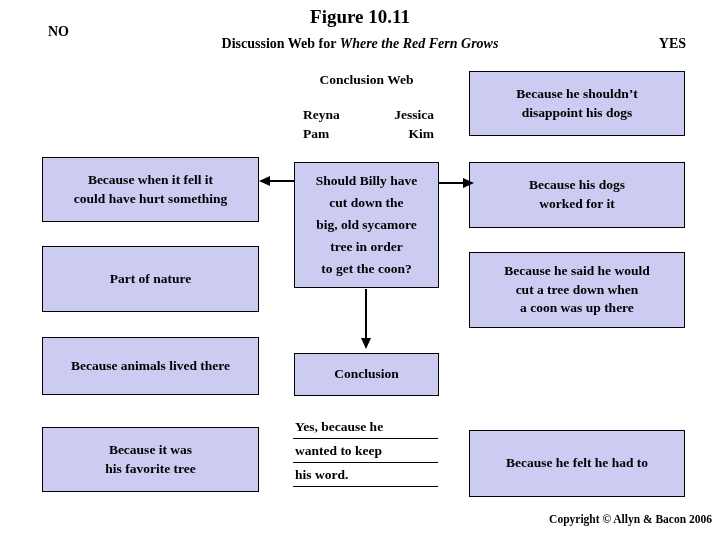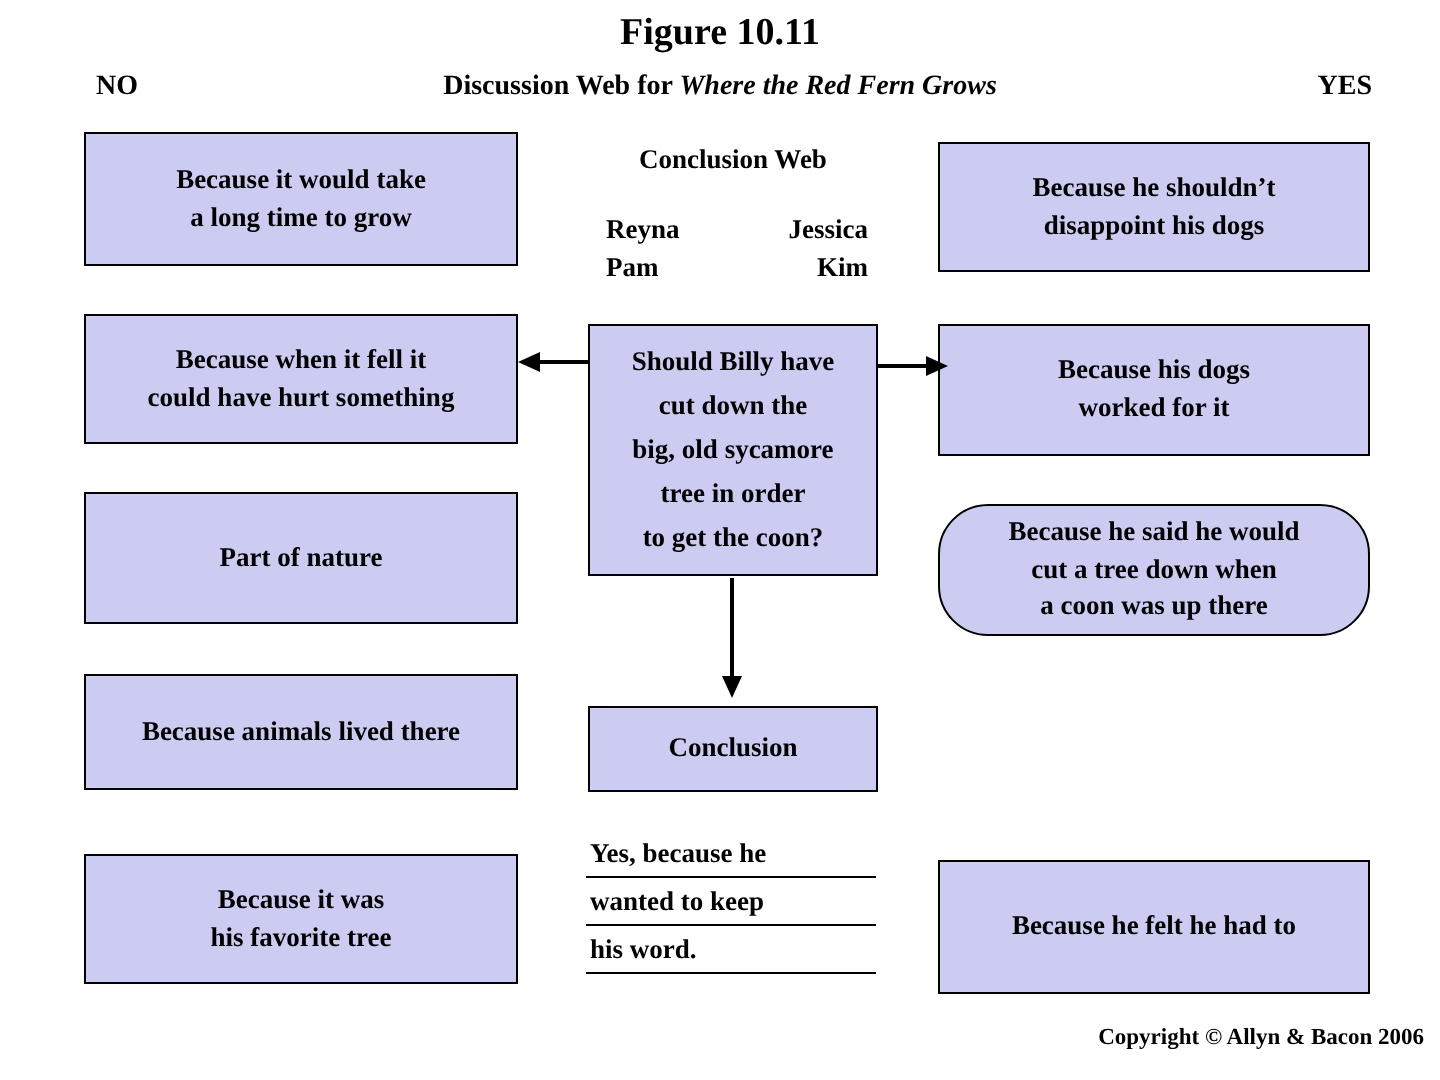--- a/index.html
+++ b/index.html
@@ -14,21 +14,21 @@
   }
   .title{
     position:absolute;top:6px;left:0;width:720px;
     text-align:center;font-size:19px;
   }
   .subtitle{
     position:absolute;top:36px;left:0;width:720px;
     text-align:center;font-size:14px;
   }
   .subtitle .book{font-style:italic;}
-  .no-label{position:absolute;top:36px;left:48px;font-size:14px;}
+  .no-label{position:absolute;top:24px;left:48px;font-size:14px;}
   .yes-label{position:absolute;top:36px;right:34px;font-size:14px;}
   .box{
     position:absolute;
     box-sizing:border-box;
     background:var(--box-fill,#ccccf2);
     border:1.5px solid var(--box-border,#000);
     display:flex;align-items:center;justify-content:center;
     text-align:center;
     white-space:pre-line;
     font-size:13.5px;line-height:1.4;
@@ -69,34 +69,32 @@
 <body>
 
 <div class="slide" style="--background: #ffffff; --box-fill: #ccccf2; --box-border: #000000; --text: #000000;">
 
   <div class="title">Figure 10.11</div>
 
   <div class="no-label">NO</div>
   <div class="subtitle"><span>Discussion Web for </span><span class="book">Where the Red Fern Grows</span></div>
   <div class="yes-label">YES</div>
 
-  <div class="box col-left" style="top:66px;height:67px;">Because it would take
-a long time to grow</div>
   <div class="box col-left" style="top:157px;height:65px;">Because when it fell it
 could have hurt something</div>
   <div class="box col-left" style="top:246px;height:66px;">Part of nature</div>
   <div class="box col-left" style="top:337px;height:58px;">Because animals lived there</div>
   <div class="box col-left" style="top:427px;height:65px;">Because it was
 his favorite tree</div>
 
   <div class="box col-right" style="top:71px;height:65px;">Because he shouldn’t
 disappoint his dogs</div>
   <div class="box col-right" style="top:162px;height:66px;">Because his dogs
 worked for it</div>
-  <div class="box col-right" style="top:252px;height:66px;border-radius:25px;">Because he said he would
+  <div class="box col-right" style="top:252px;height:76px;">Because he said he would
 cut a tree down when
 a coon was up there</div>
   <div class="box col-right" style="top:430px;height:67px;">Because he felt he had to</div>
 
   <div class="heading">Conclusion Web</div>
 
   <div class="names">
     <div class="row">
       <span>Reyna</span>
       <span>Jessica</span>

